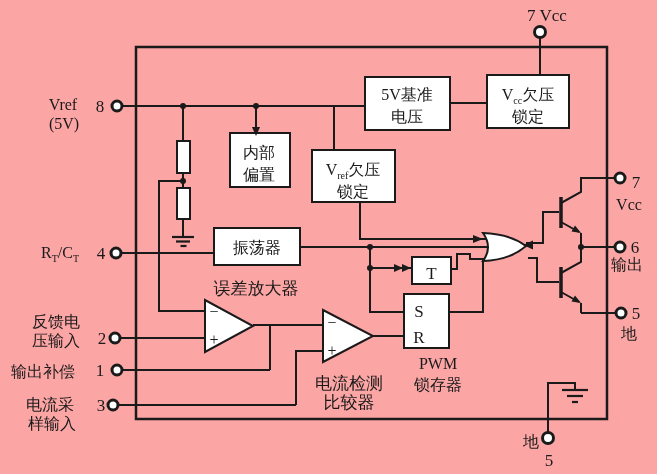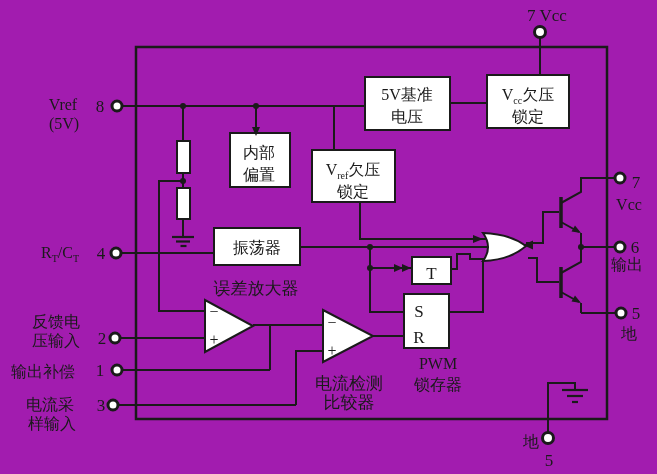--- a/index.html
+++ b/index.html
@@ -1,16 +1,16 @@
 <!DOCTYPE html>
 <html><head>
 <meta charset="utf-8">
 <style>
   html,body{margin:0;padding:0;background:#ffffff;}
-  .stage{width:657px;height:474px;position:relative;background:#a21caf;overflow:hidden;}
+  .stage{width:657px;height:474px;position:relative;background:#fca5a5;overflow:hidden;}
   svg{display:block;}
   svg text{font-family:"Liberation Serif","DejaVu Serif",serif;fill:#1a1a1a;}
   .t16{font-size:16px;}
   .t17{font-size:17px;}
   .num{font-size:17px;}
   .sub{font-size:10px;}
   .pm{font-size:16px;}
 </style>
 </head>
 <body>

